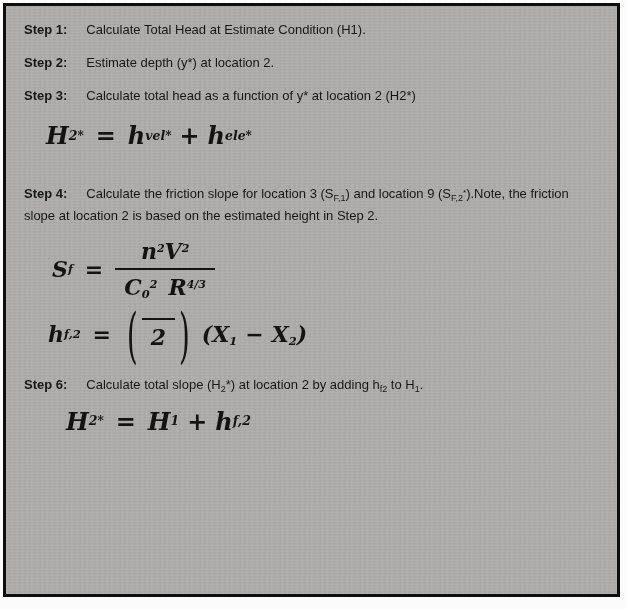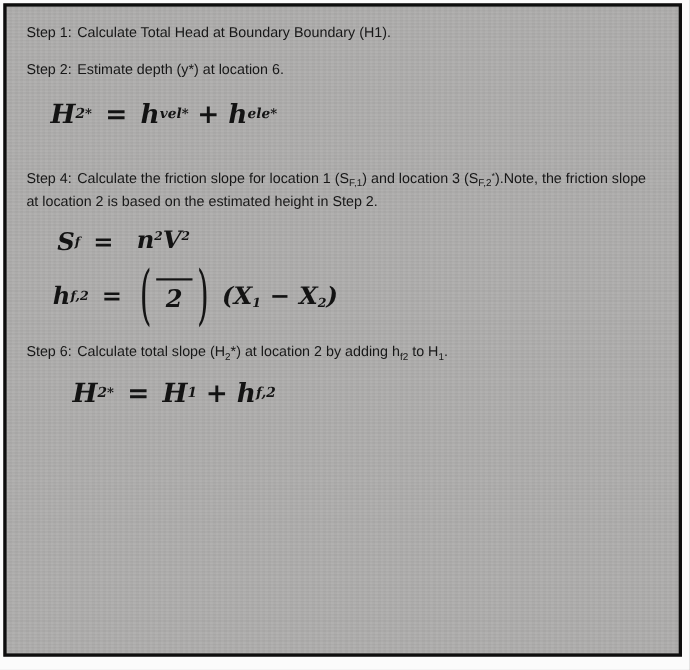--- a/index.html
+++ b/index.html
@@ -21,21 +21,21 @@
     padding: 13px 20px 0 18px;
     overflow: hidden;
   }
 
   
   .para {
     font-size: 13px; line-height: 1.68;
     color: #171717;
     margin: 0 0 11px 0;
   }
-  .lbl { font-weight: normal; margin-right: 5px; text-align: center; }
+  .lbl { font-weight: bold; margin-right: 19px; text-align: center; }
   .tsub { font-size: 9px; vertical-align: -3px; line-height: 0; }
   .tpr  { font-size: 8px; vertical-align: 3px;  line-height: 0; }
 
   
   .formula {
     font-family: "DejaVu Serif", serif;
     font-style: italic; font-weight: bold;
     color: #131313;
     display: flex; align-items: center;
   }
@@ -56,47 +56,49 @@
   .f2 { font-size: 22px; margin: 5px 0 18px 28px; }
   .f3 { font-size: 22px; margin: 6px 0 24px 24px; }
   .f4 { font-size: 24px; margin: 8px 0 26px 42px; }
   .f3 .tail { margin-left: 8px; white-space: nowrap; }
 </style>
 </head>
 <body>
 
 <div class="frame">
 
-  <p class="para"><span class="lbl">Step 1:</span><span>Calculate Total Head at Boundary Boundary (H1).</span></p>
+  <p class="para"><span class="lbl">Step 1:</span><span>Calculate Total Head at Estimate Condition (H1).</span></p>
 
-  <p class="para"><span class="lbl">Step 2:</span><span>Estimate depth (y*) at location 6.</span></p>
+  <p class="para"><span class="lbl">Step 2:</span><span>Estimate depth (y*) at location 2.</span></p>
 
+  <p class="para"><span class="lbl">Step 3:</span><span>Calculate total head as a function of y* at location 2 (H2*)</span></p>
 
   <div class="formula f1">
     <span>H</span>
       <span class="fsub">2</span>
       <span class="fsup">*</span>
     <span class="eq">=</span>
     <span>h</span>
       <span class="fsub">vel</span>
       <span class="fsup">*</span>
     <span class="op">+</span>
     <span>h</span>
       <span class="fsub">ele</span>
       <span class="fsup">*</span>
   </div>
 
-  <p class="para"><span class="lbl">Step 4:</span><span>Calculate the friction slope for location 1 (S</span><span class="tsub">F,1</span><span>)  and location 3 (S</span><span class="tsub">F,2</span><span class="tpr">*</span><span>).Note, the friction slope at location 2 is based on the estimated height in Step 2.</span></p>
+  <p class="para"><span class="lbl">Step 4:</span><span>Calculate the friction slope for location 3 (S</span><span class="tsub">F,1</span><span>)  and location 9 (S</span><span class="tsub">F,2</span><span class="tpr">*</span><span>).Note, the friction slope at location 2 is based on the estimated height in Step 2.</span></p>
 
   <div class="formula f2">
     <span>S</span>
       <span class="fsub">f</span>
     <span class="eq">=</span>
     <span class="frac">
       <span class="num"><span>n</span><span class="fsup">2</span><span>V</span><span class="fsup">2</span></span>
+      <span class="den"><span>C</span><span class="fsub">0</span><span class="fsup">2</span><span class="gap"></span><span>R</span><span class="fsup">4/3</span></span>
     </span>
   </div>
 
 
   <div class="formula f3">
     <span>h</span>
       <span class="fsub">f,2</span>
     <span class="eq">=</span>
     <span class="bigp">(</span>
     <span class="frac">

